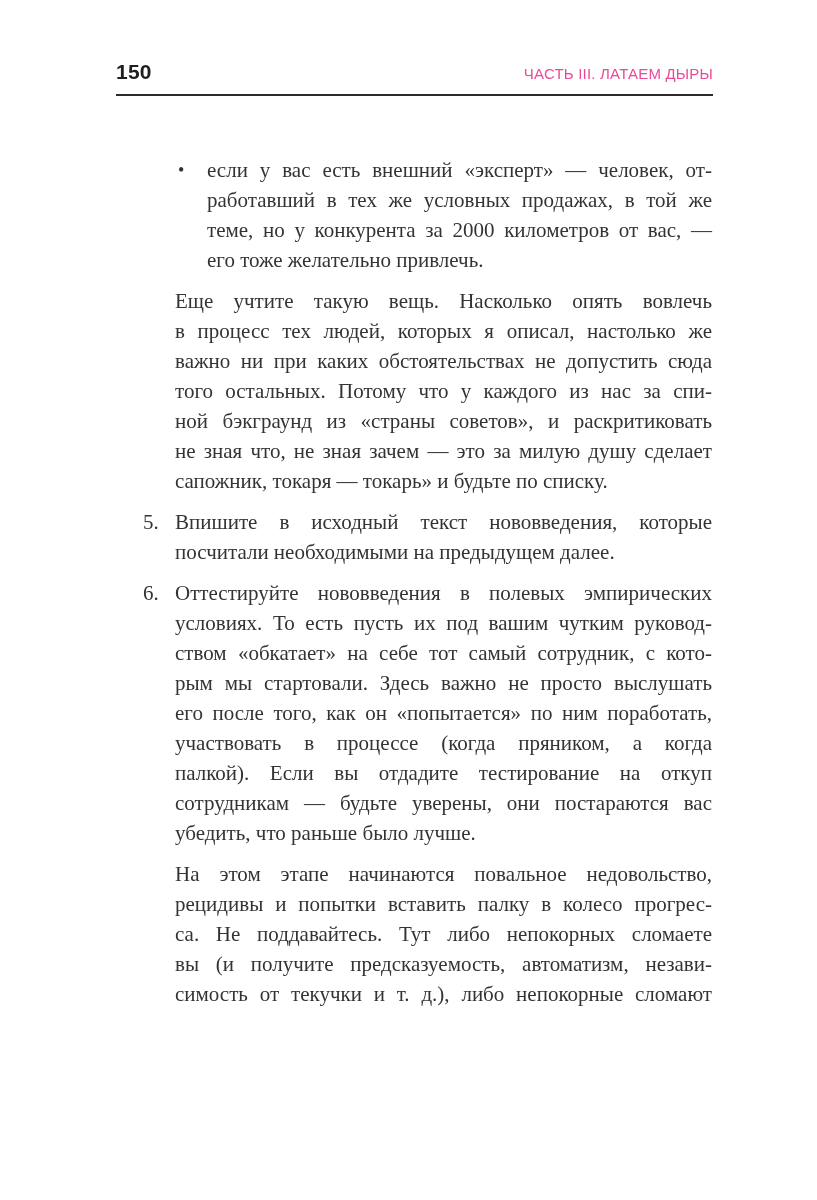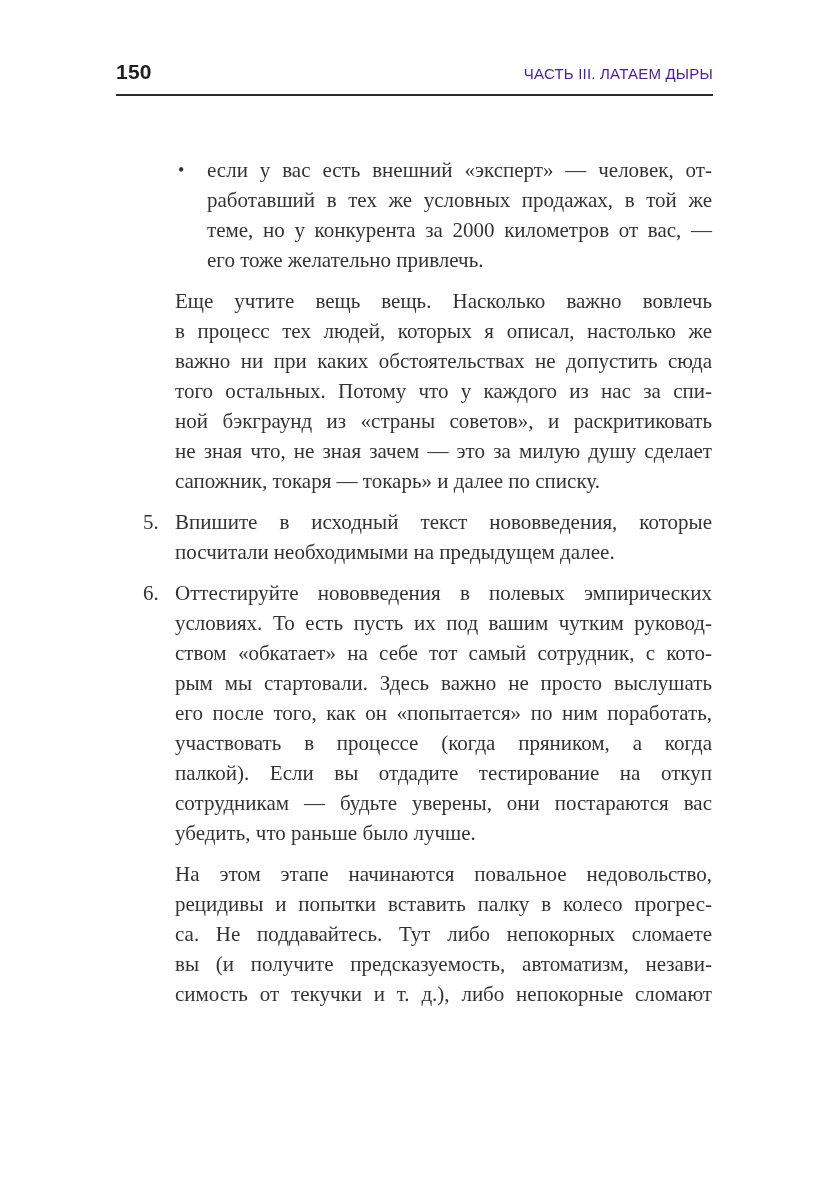--- a/index.html
+++ b/index.html
@@ -24,21 +24,21 @@
   }
   .pagenum {
     font-size: 21px;
     font-weight: bold;
     color: #1f1f1f;
     letter-spacing: 0.2px;
   }
   .section {
     font-size: 15px;
     font-weight: 500;
-    color: #4c1d95;
+    color: #ec4899;
     letter-spacing: 0.2px;
   }
   .rule {
     position: absolute;
     left: 116px;
     right: 104px;
     top: 94px;
     height: 2px;
     background: #2b2b2b;
   }
@@ -78,27 +78,27 @@
         <span class="marker">•</span>
         <div class="lines">
           <div class="line">если у вас есть внешний «эксперт» — человек, от-</div>
           <div class="line">работавший в тех же условных продажах, в той же</div>
           <div class="line">теме, но у конкурента за 2000 километров от вас, —</div>
           <div class="line last">его тоже желательно привлечь.</div>
         </div>
       </div>
       <div class="block paragraph">
         <div class="lines">
-          <div class="line">Еще учтите вещь вещь. Насколько важно вовлечь</div>
+          <div class="line">Еще учтите такую вещь. Насколько опять вовлечь</div>
           <div class="line">в процесс тех людей, которых я описал, настолько же</div>
           <div class="line">важно ни при каких обстоятельствах не допустить сюда</div>
           <div class="line">того остальных. Потому что у каждого из нас за спи-</div>
           <div class="line">ной бэкграунд из «страны советов», и раскритиковать</div>
           <div class="line">не зная что, не зная зачем — это за милую душу сделает</div>
-          <div class="line last">сапожник, токаря — токарь» и далее по списку.</div>
+          <div class="line last">сапожник, токаря — токарь» и будьте по списку.</div>
         </div>
       </div>
       <div class="block numbered">
         <span class="marker">5.</span>
         <div class="lines">
           <div class="line">Впишите в исходный текст нововведения, которые</div>
           <div class="line last">посчитали необходимыми на предыдущем далее.</div>
         </div>
       </div>
       <div class="block numbered">

